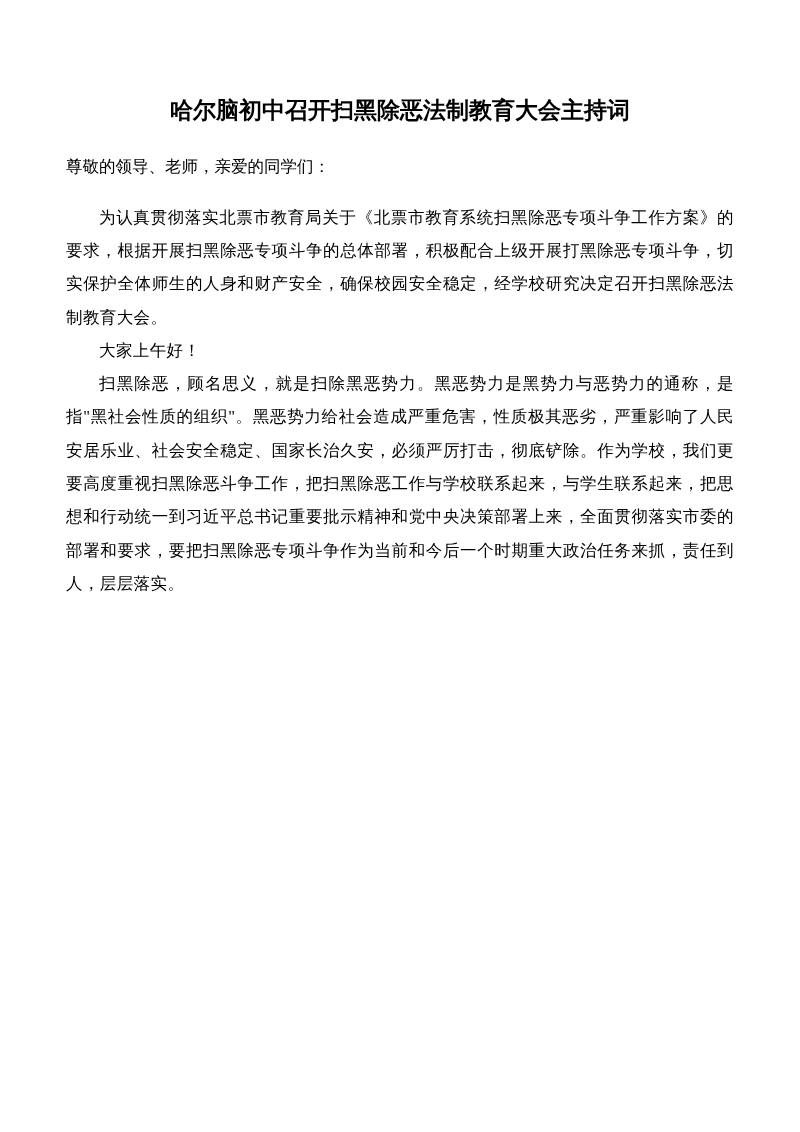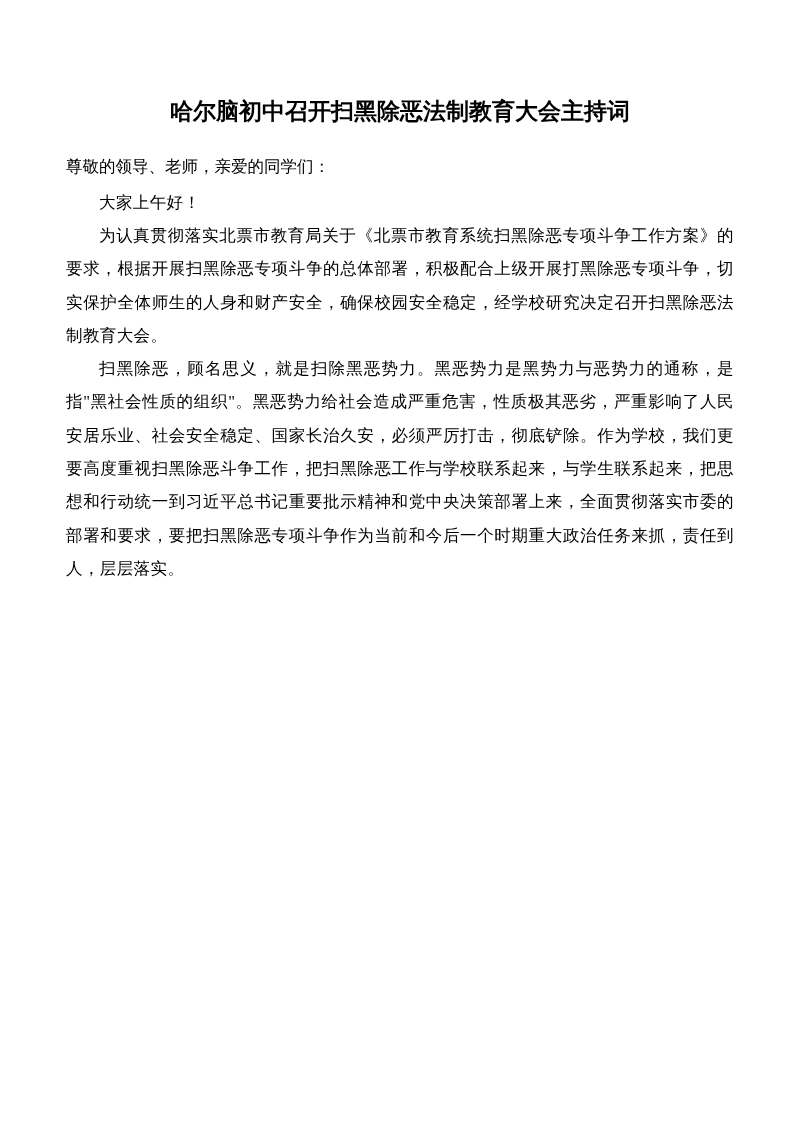--- a/index.html
+++ b/index.html
@@ -16,33 +16,33 @@
   }
   .page {
     width: 800px;
     height: 1132px;
     box-sizing: border-box;
     padding: 96px 66px 40px 66px;
     position: relative;
     background: #ffffff;
   }
   .doc-title {
-    font-family: Liberation Serif, serif;
+    font-family: Liberation Mono, monospace;
     font-size: 23px;
     font-weight: bold;
     text-align: center;
     letter-spacing: 0px;
     margin: 0 0 22px 0;
     line-height: 1.4;
     white-space: nowrap;
   }
   .salutation {
     font-size: 16.5px;
     line-height: 2.02;
-    margin: 0 0 2px 0;
+    margin: 0 0 17px 0;
     text-align: justify;
     text-justify: inter-ideograph;
   }
   .para {
     font-size: 16.5px;
     line-height: 2.02;
     margin: 0;
     text-indent: 2em;
     text-align: justify;
     text-justify: inter-ideograph;
@@ -51,20 +51,20 @@
 </style>
 </head>
 <body>
 
 <div class="page">
 
   <h1 class="doc-title">哈尔脑初中召开扫黑除恶法制教育大会主持词</h1>
 
   <p class="salutation">尊敬的领导、老师，亲爱的同学们：</p>
 
+  <p class="para">为认真贯彻落实北票市教育局关于《北票市教育系统扫黑除恶专项斗争工作方案》的要求，根据开展扫黑除恶专项斗争的总体部署，积极配合上级开展打黑除恶专项斗争，切实保护全体师生的人身和财产安全，确保校园安全稳定，经学校研究决定召开扫黑除恶法制教育大会。</p>
+
   <p class="para">大家上午好！</p>
-
-  <p class="para">为认真贯彻落实北票市教育局关于《北票市教育系统扫黑除恶专项斗争工作方案》的要求，根据开展扫黑除恶专项斗争的总体部署，积极配合上级开展打黑除恶专项斗争，切实保护全体师生的人身和财产安全，确保校园安全稳定，经学校研究决定召开扫黑除恶法制教育大会。</p>
 
   <p class="para">扫黑除恶，顾名思义，就是扫除黑恶势力。黑恶势力是黑势力与恶势力的通称，是指"黑社会性质的组织"。黑恶势力给社会造成严重危害，性质极其恶劣，严重影响了人民安居乐业、社会安全稳定、国家长治久安，必须严厉打击，彻底铲除。作为学校，我们更要高度重视扫黑除恶斗争工作，把扫黑除恶工作与学校联系起来，与学生联系起来，把思想和行动统一到习近平总书记重要批示精神和党中央决策部署上来，全面贯彻落实市委的部署和要求，要把扫黑除恶专项斗争作为当前和今后一个时期重大政治任务来抓，责任到人，层层落实。</p>
 
 
 </div>
 
 </body></html>

